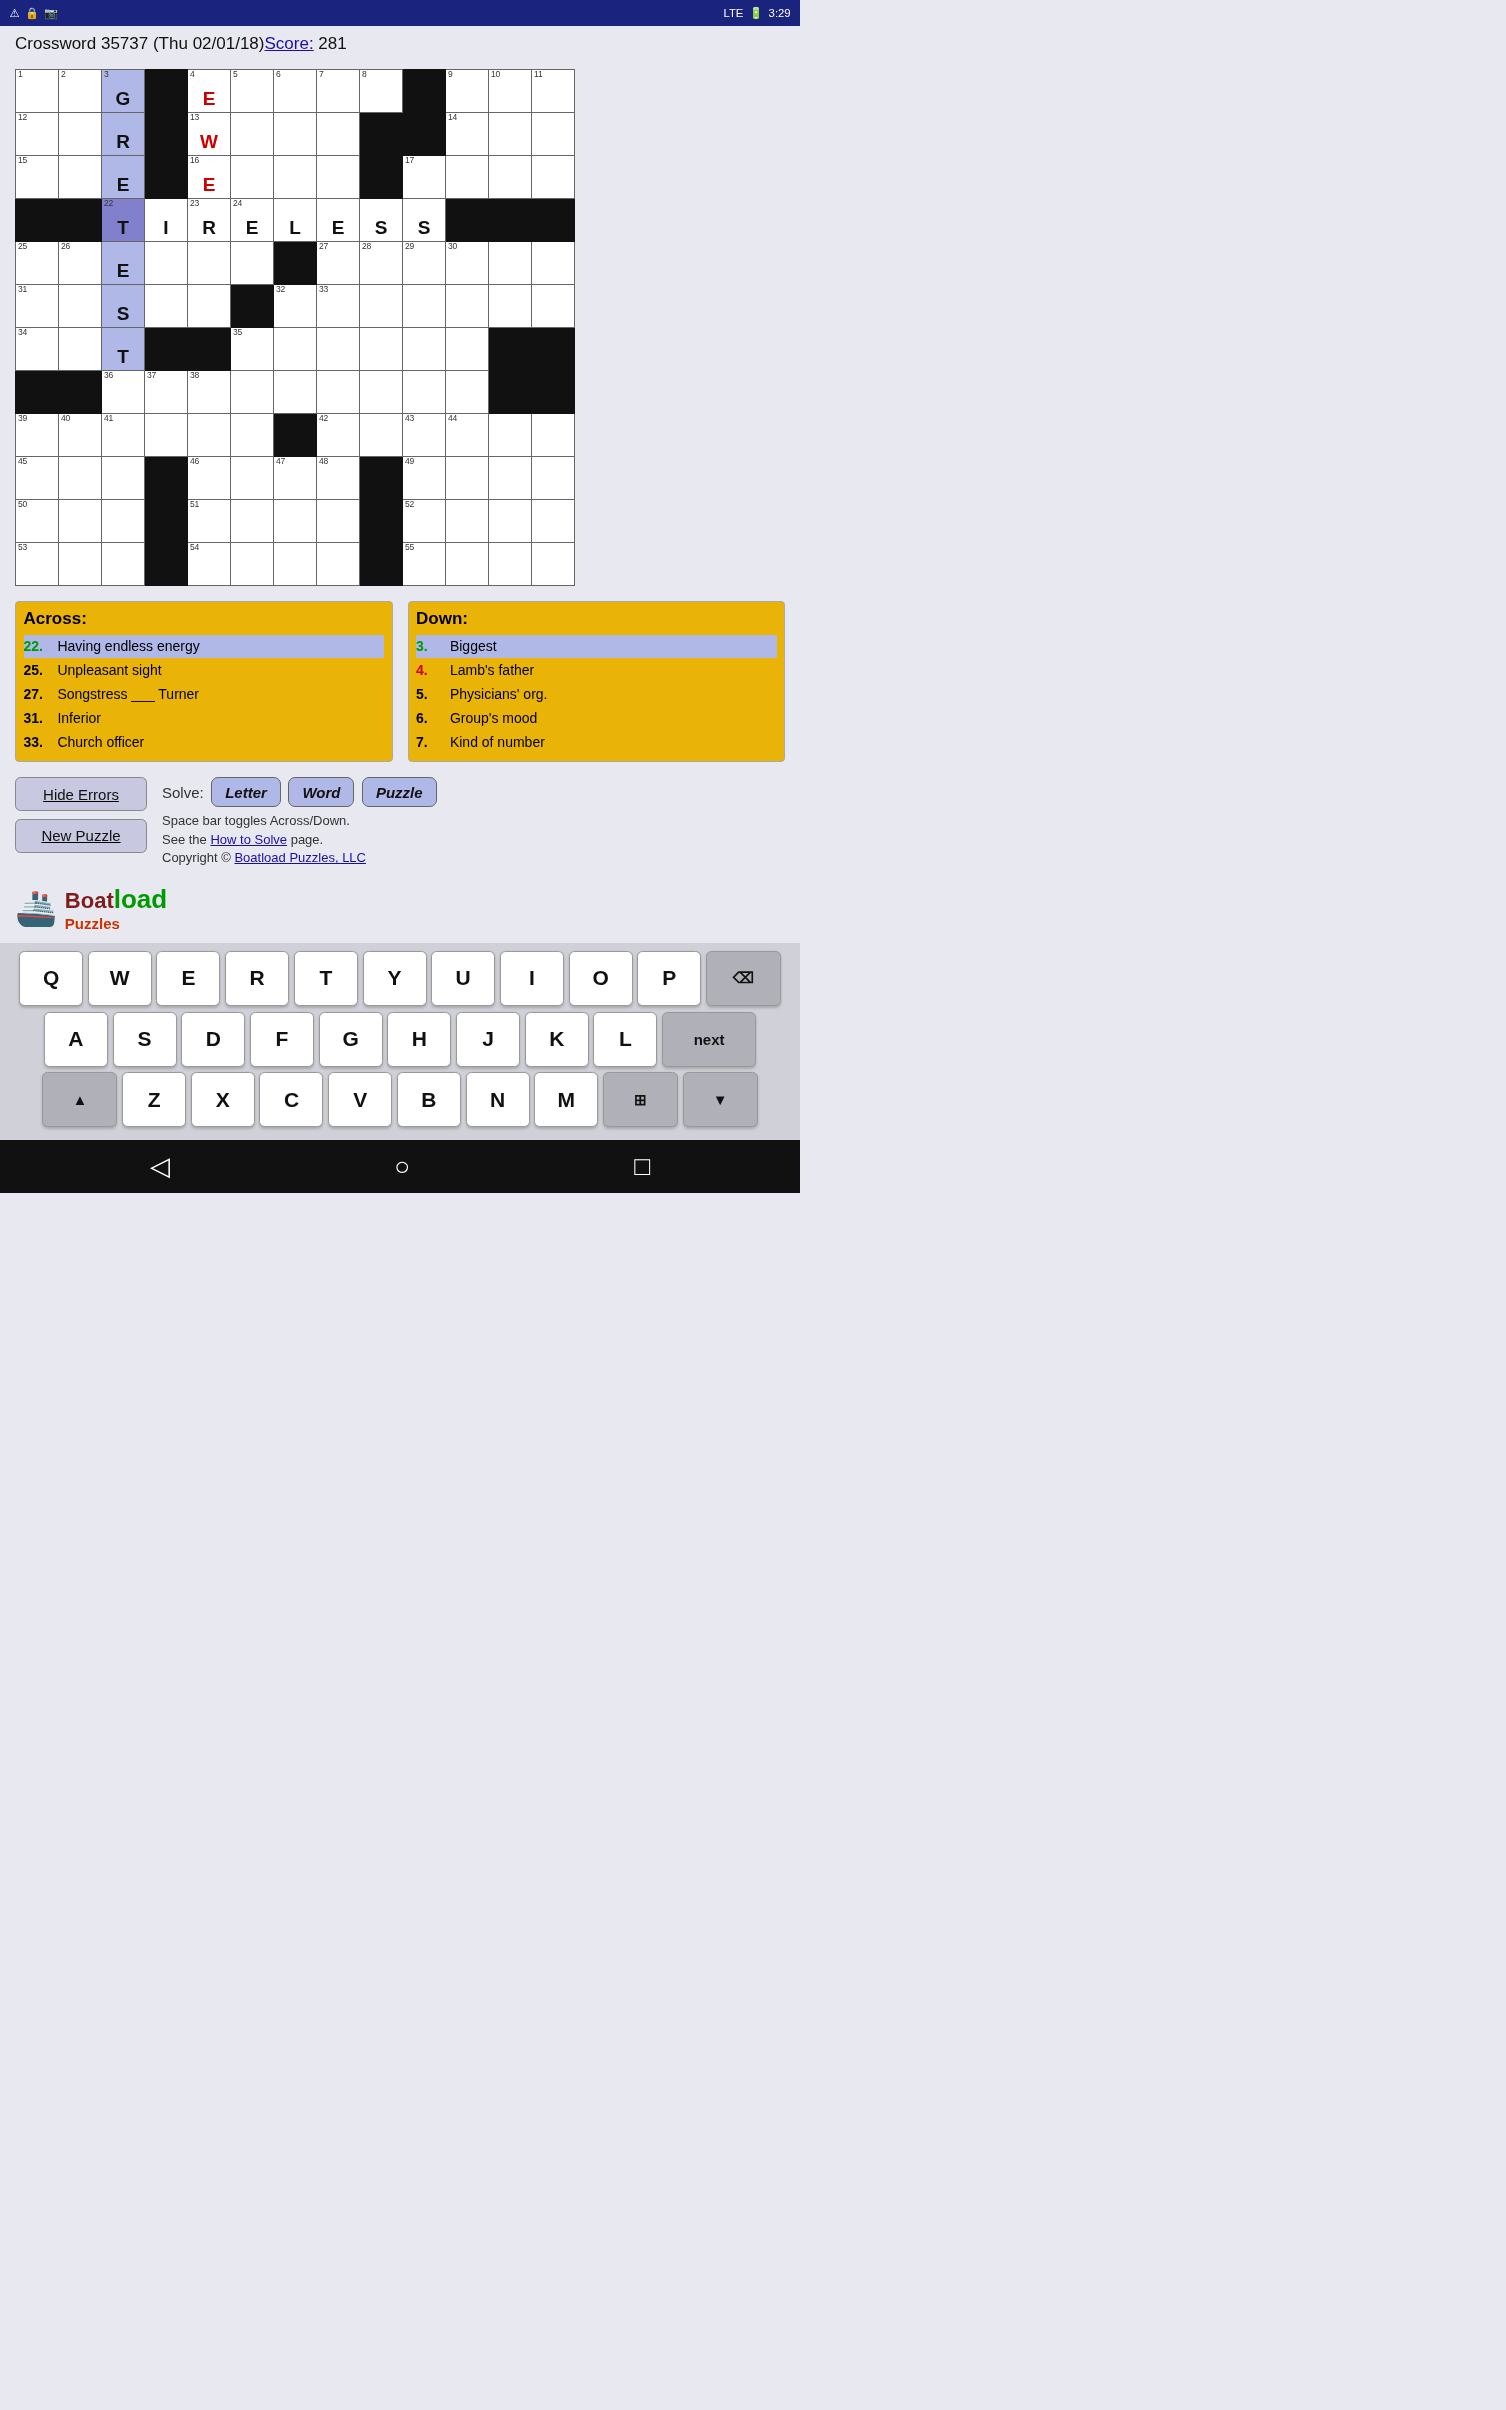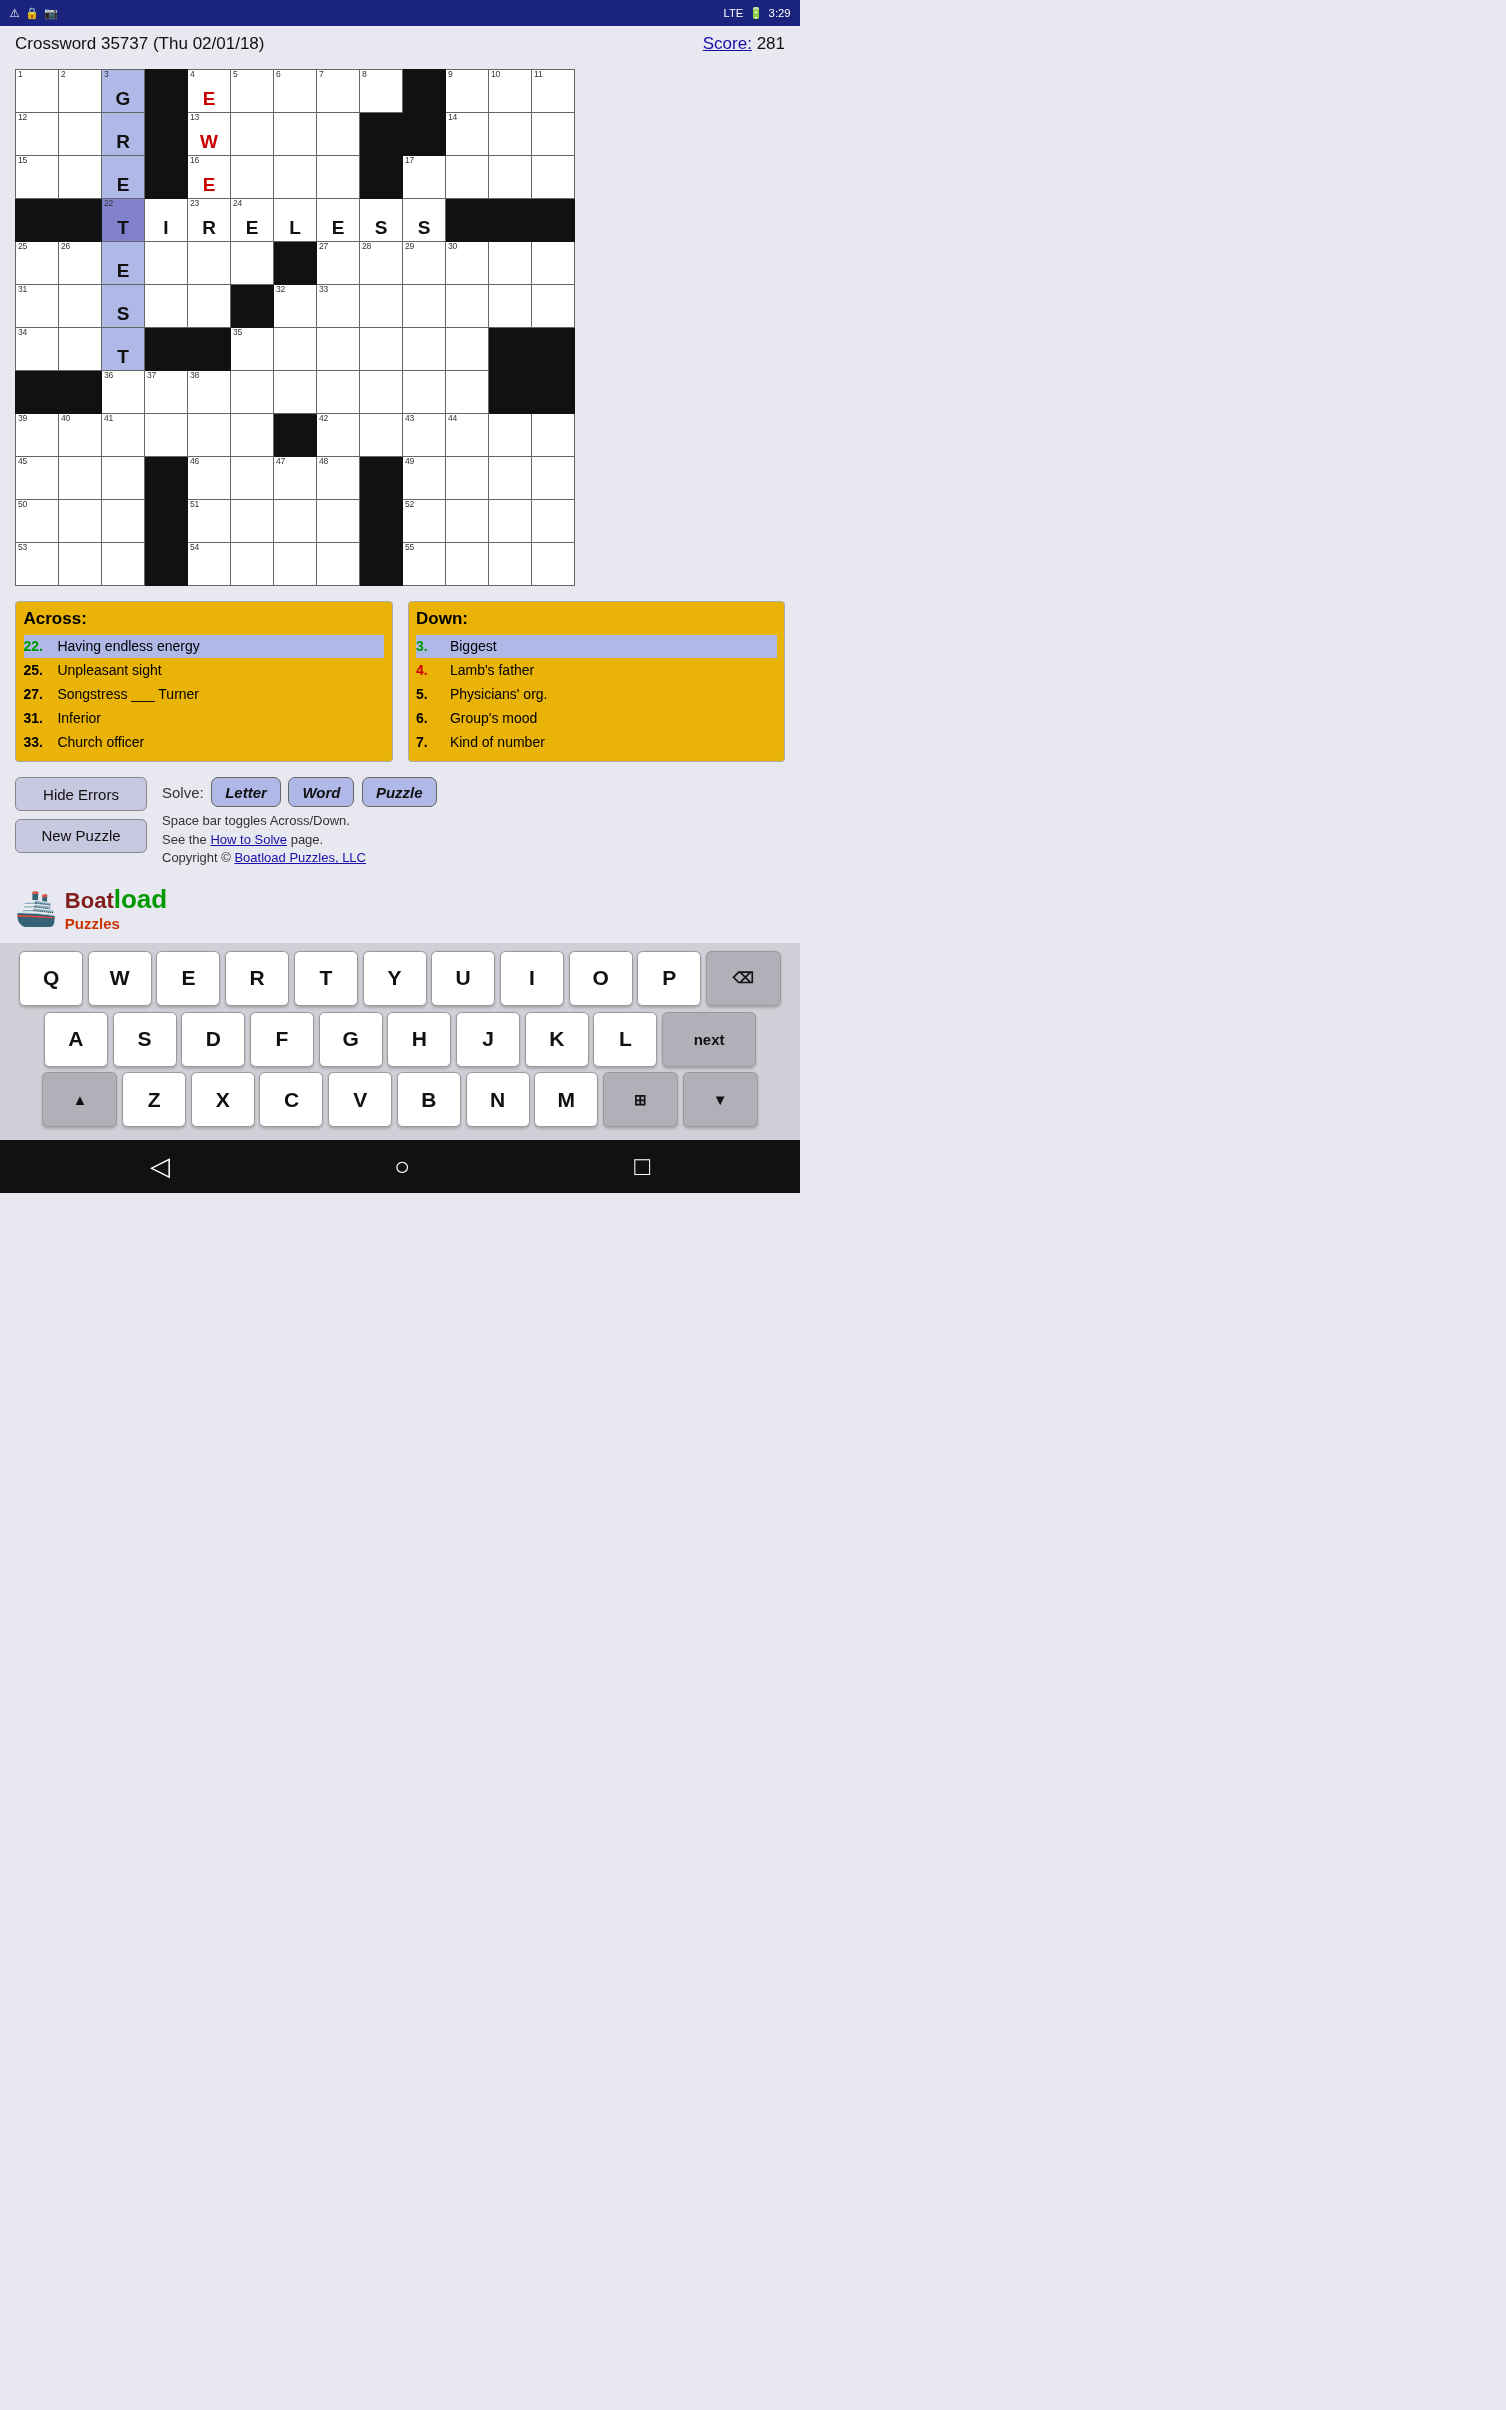--- a/index.html
+++ b/index.html
@@ -24,21 +24,21 @@
       font-size: 11.3px;
     }
     .status-bar-left { display: flex; gap: 5.6px; align-items: center; }
     .status-bar-right { display: flex; gap: 5.6px; align-items: center; font-size: 11.3px; }
 
     
     .header {
       background: #e8e8f0;
       padding: 7.5px 15px;
       display: flex;
-      justify-content: space-between;
+      justify-content: flex-start;
       align-items: center;
     }
     .header-title { font-size: 17px; color: #111; }
     .header-score { font-size: 17px; color: #111; }
     .header-score a { color: #1a0dab; text-decoration: underline; }
 
     
     .grid-container {
       padding: 7.5px 15px;
     }
@@ -108,21 +108,21 @@
     .clue-item.highlight-green .clue-num { color: #009900; }
     .clue-item.highlighted { background: #b0b8e8; }
 
     
     .controls {
       padding: 7.5px 15px;
       display: flex;
       gap: 15px;
       align-items: flex-start;
     }
-    .controls-left { display: flex; flex-direction: column; gap: 7.5px; }
+    .controls-left { display: flex; flex-direction: column; gap: 7.5px; text-decoration: underline; }
     .controls-right { flex: 1; font-size: 13px; color: #333; }
     .btn {
       background: #c8c8e0;
       border: 1.9px solid #888;
       border-radius: 5.6px;
       padding: 7.5px 15px;
       font-size: 15px;
       cursor: pointer;
       color: #111;
       min-width: 132px;

